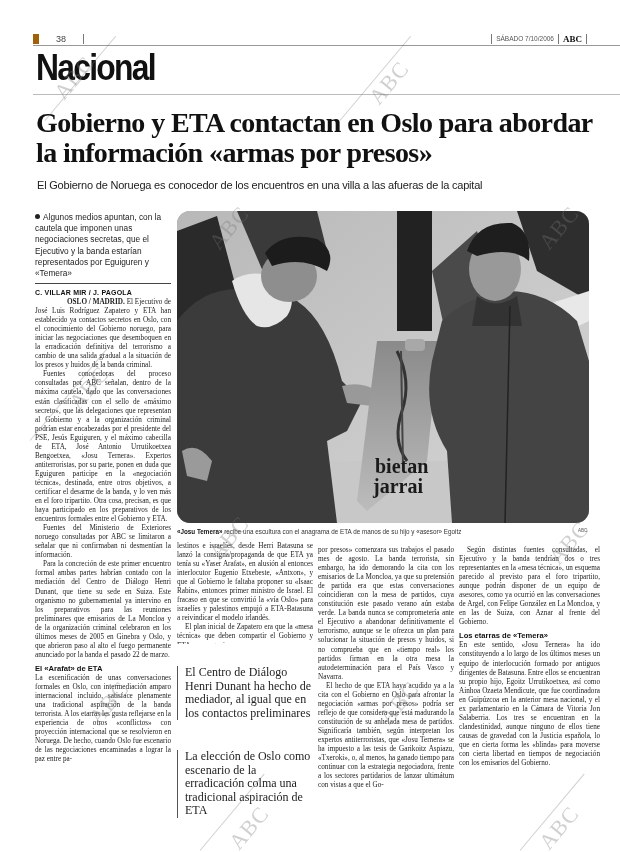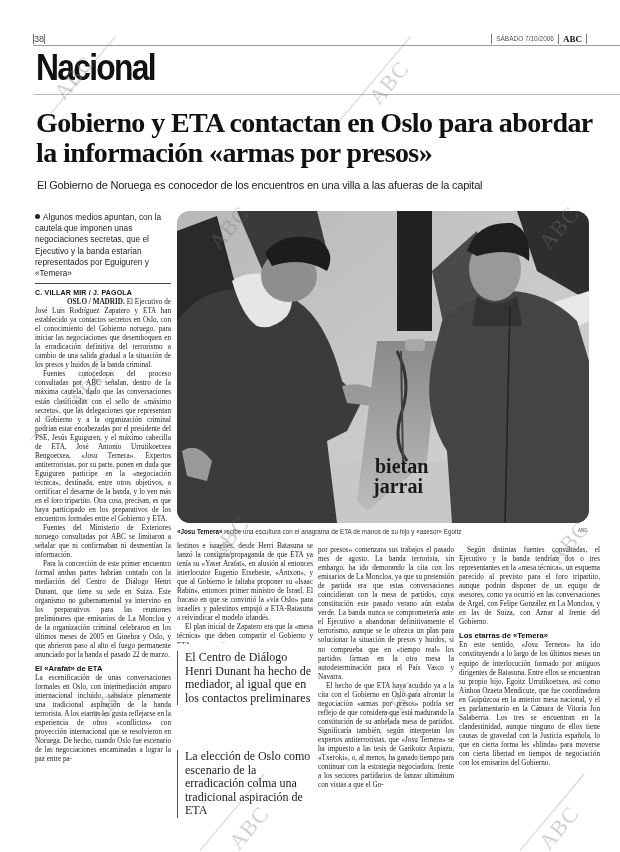--- a/index.html
+++ b/index.html
@@ -1,19 +1,19 @@
 <!DOCTYPE html>
 <html><head>
 <meta charset="utf-8">
 <style>
   * { box-sizing: border-box; margin: 0; padding: 0; }
   html, body { width: 620px; height: 852px; background: #ffffff; overflow: hidden; }
   body { position: relative; font-family: "Liberation Serif", serif; color: #1a1a1a; }
 
-  .folio { position: absolute; top: 34px; left: 33px; font-family: "Liberation Sans", sans-serif; font-size: 9px; color: #444; border-left: 1px solid #a16207; border-right: 1px solid #777; padding: 0 0; line-height: 10px; }
+  .folio { position: absolute; top: 34px; left: 33px; font-family: "Liberation Sans", sans-serif; font-size: 9px; color: #444; border-left: 6px solid #a16207; border-right: 1px solid #777; padding: 0 17px; line-height: 10px; }
   .dateline { position: absolute; top: 34px; right: 33px; font-family: "Liberation Sans", sans-serif; font-size: 6.5px; color: #555; display: flex; align-items: center; line-height: 10px; }
   .dateline .date { border-left: 1px solid #777; padding: 0 4px; }
   .dateline .brand { font-family: "Liberation Serif", serif; font-weight: bold; font-size: 9px; color: #111; border-left: 1px solid #777; border-right: 1px solid #777; padding: 0 4px; }
   .top-rule { position: absolute; top: 45px; left: 33px; width: 587px; height: 1px; background: #999; }
   .section-title { position: absolute; top: 48px; left: 36px; font-family: "Liberation Sans", sans-serif; font-weight: bold; font-size: 37px; letter-spacing: -2px; transform: scaleX(0.86); transform-origin: left; color: #111; line-height: 40px; }
   .section-rule { position: absolute; top: 94px; left: 33px; width: 587px; height: 1px; background: #bbb; }
 
   .headline { position: absolute; top: 108px; left: 36px; width: 560px; font-family: "Liberation Serif", serif; font-weight: bold; font-size: 28px; line-height: 30px; letter-spacing: -0.6px; color: #111; }
   .subhead { position: absolute; top: 178px; left: 37px; width: 570px; font-family: "Liberation Sans", sans-serif; font-size: 11px; color: #222; line-height: 14px; letter-spacing: -0.2px; }
 
@@ -34,21 +34,21 @@
   .col3 { top: 546px; left: 318px; width: 136px; height: 306px; overflow: hidden; }
   .col4 { top: 546px; left: 459px; width: 141px; height: 306px; overflow: hidden; }
 
   .photo { position: absolute; top: 211px; left: 177px; width: 412px; height: 312px; background: #9a9a9a; overflow: hidden; border-radius: 13px; }
   .photo svg { display: block; }
   .caption { position: absolute; top: 527px; left: 177px; width: 412px; font-family: "Liberation Sans", sans-serif; font-size: 6.3px; color: #333; line-height: 9px; }
   .caption .who { font-weight: bold; color: #111; }
   .credit { position: absolute; top: 528px; left: 578px; font-family: "Liberation Sans", sans-serif; font-size: 4.5px; color: #555; }
 
   .pullquote { position: absolute; left: 177px; width: 136px; border-left: 1px solid #555; padding-left: 7px; font-family: "Liberation Serif", serif; font-size: 12px; line-height: 13.5px; color: #222; }
-  .pq1 { top: 651px; }
+  .pq1 { top: 666px; }
   .pq2 { top: 750px; }
 
   .wm { position: absolute; font-family: "Liberation Serif", serif; font-size: 22px; color: rgba(120,120,120,0.35); transform: rotate(-50deg); pointer-events: none; letter-spacing: 1px; }
   .wm-line { position: absolute; height: 1px; background: rgba(120,120,120,0.35); transform-origin: left center; pointer-events: none; }
 </style>
 </head>
 <body>
 
 <div class="folio">38</div>
 <div class="dateline">

